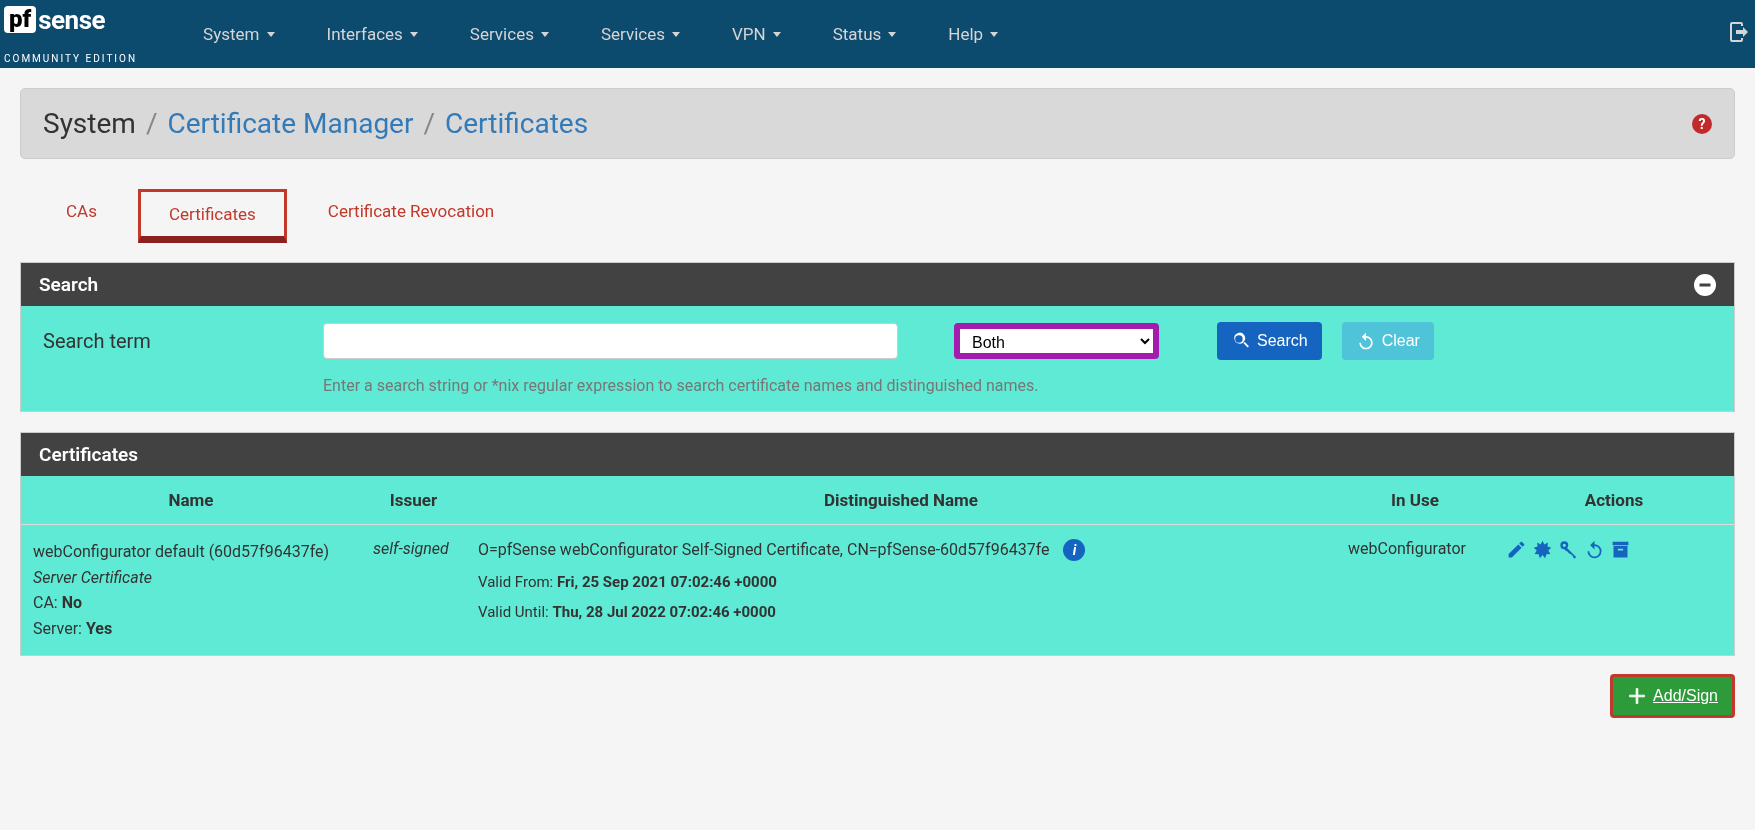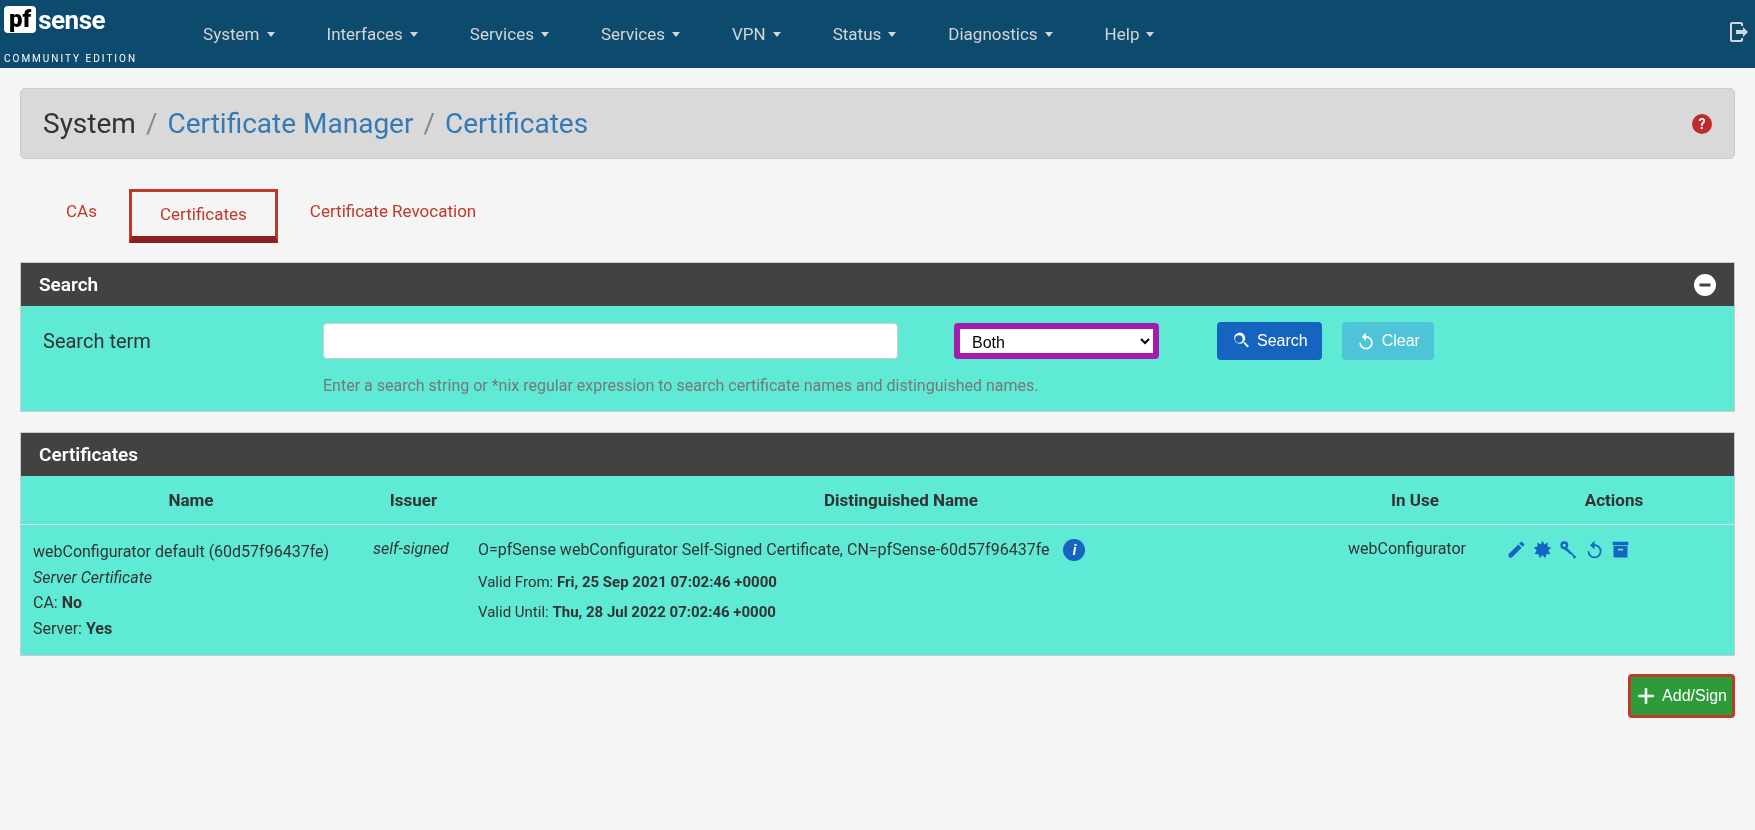--- a/index.html
+++ b/index.html
@@ -80,21 +80,21 @@
   display: flex; align-items: center; justify-content: center;
   font-weight: bold; font-size: 14px;
   cursor: pointer;
 }
 
 
 .tabs {
   display: flex;
   margin-top: 30px;
   padding-left: 18px;
-  gap: 4px;
+  gap: 13px;
 }
 .tab {
   padding: 12px 28px;
   color: #c0392b;
   font-size: 17px;
   cursor: pointer;
   border-bottom: 3px solid transparent;
   margin-bottom: -1px;
 }
 .tab.active {
@@ -207,21 +207,22 @@
 .valid-row .value { font-weight: 700; }
 .action-icons { display: flex; gap: 5px; }
 .action-icons svg { width: 21px; height: 21px; fill: #1565c0; cursor: pointer; }
 
 
 .footer-actions { display: flex; justify-content: flex-end; margin-top: 18px; }
 .btn-add {
   background: #2e9b3a;
   border: 3px solid #c0392b;
   height: 44px;
-  padding: 0 5px;
+  padding: 0 14px;
+  text-decoration: underline;
 }
 .btn-add svg { width: 20px; height: 20px; fill: #fff; stroke: #fff; }
 
 th.col-name { width: 340px; }
 th.col-issuer { width: 105px; }
 th.col-inuse { width: 158px; }
 th.col-actions { width: 240px; }
 </style>
 </head>
 <body>
@@ -250,24 +251,20 @@
     <div class="nav-item">
         <span>Services</span>
         <span class="caret"></span>
       </div>
     <div class="nav-item">
         <span>VPN</span>
         <span class="caret"></span>
       </div>
     <div class="nav-item">
         <span>Status</span>
-        <span class="caret"></span>
-      </div>
-    <div class="nav-item">
-        <span>Diagnostics</span>
         <span class="caret"></span>
       </div>
     <div class="nav-item">
         <span>Help</span>
         <span class="caret"></span>
       </div>
   </div>
   <div class="nav-logout">
     <svg viewBox="0 0 24 24">
         <path d="M16 17v-3H9v-4h7V7l5 5-5 5zM14 2a2 2 0 012 2v2h-2V4H5v16h9v-2h2v2a2 2 0 01-2 2H5a2 2 0 01-2-2V4a2 2 0 012-2h9z"></path>

